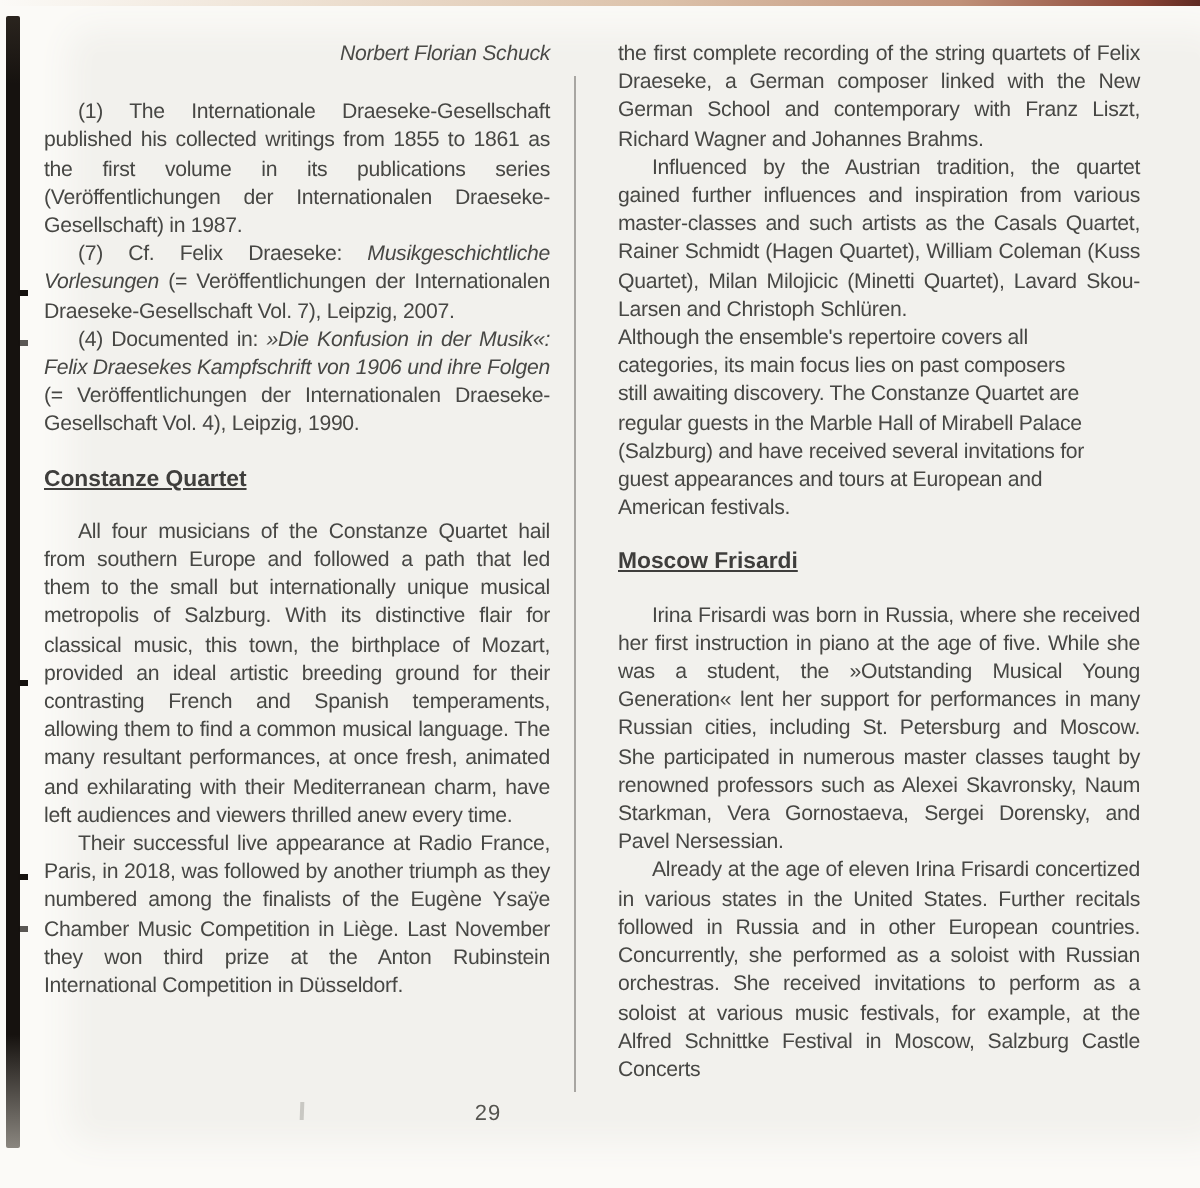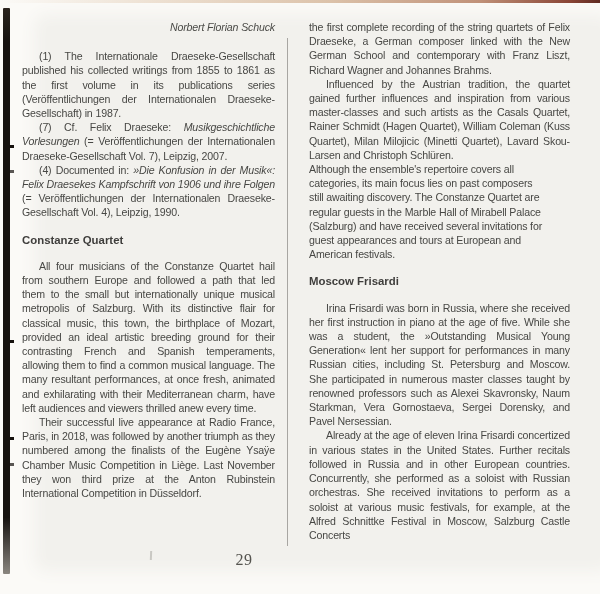--- a/index.html
+++ b/index.html
@@ -27,26 +27,27 @@
   .col{position:absolute;top:20px;font-size:10.6px;line-height:14.2px;letter-spacing:-0.15px;}
   .col-left{left:22px;width:253px;}
   .col-right{left:296px;width:261px;margin-left:13px;}
   .byline{text-align:right;font-style:italic;margin:0 0 15px 0;color:#4a4a47;}
   .para{margin:0;text-indent:17px;text-align:justify;}
   .noindent{text-indent:0;}
   .ragged{text-align:left;padding-right:22px;}
   .heading{
     font-size:11.4px;font-weight:700;color:#3f3e3c;letter-spacing:0;
     margin:13px 0 12px 0;
+    text-decoration:underline;
   }
   .it{font-style:italic;}
   .bd{font-weight:700;font-style:italic;letter-spacing:0;}
   .page-number{
     position:absolute;left:0;top:551px;width:488px;text-align:center;
-    font-size:16px;color:#55544f;letter-spacing:.5px;font-family:Liberation Serif, serif;
+    font-size:11px;color:#55544f;letter-spacing:.5px;
   }
   .speck{
     position:absolute;left:150px;top:551px;width:2px;height:9px;
     background:#bbb9b4;opacity:.75;transform:rotate(2deg);
   }
 </style>
 </head>
 <body>
 
 <div class="scan">

